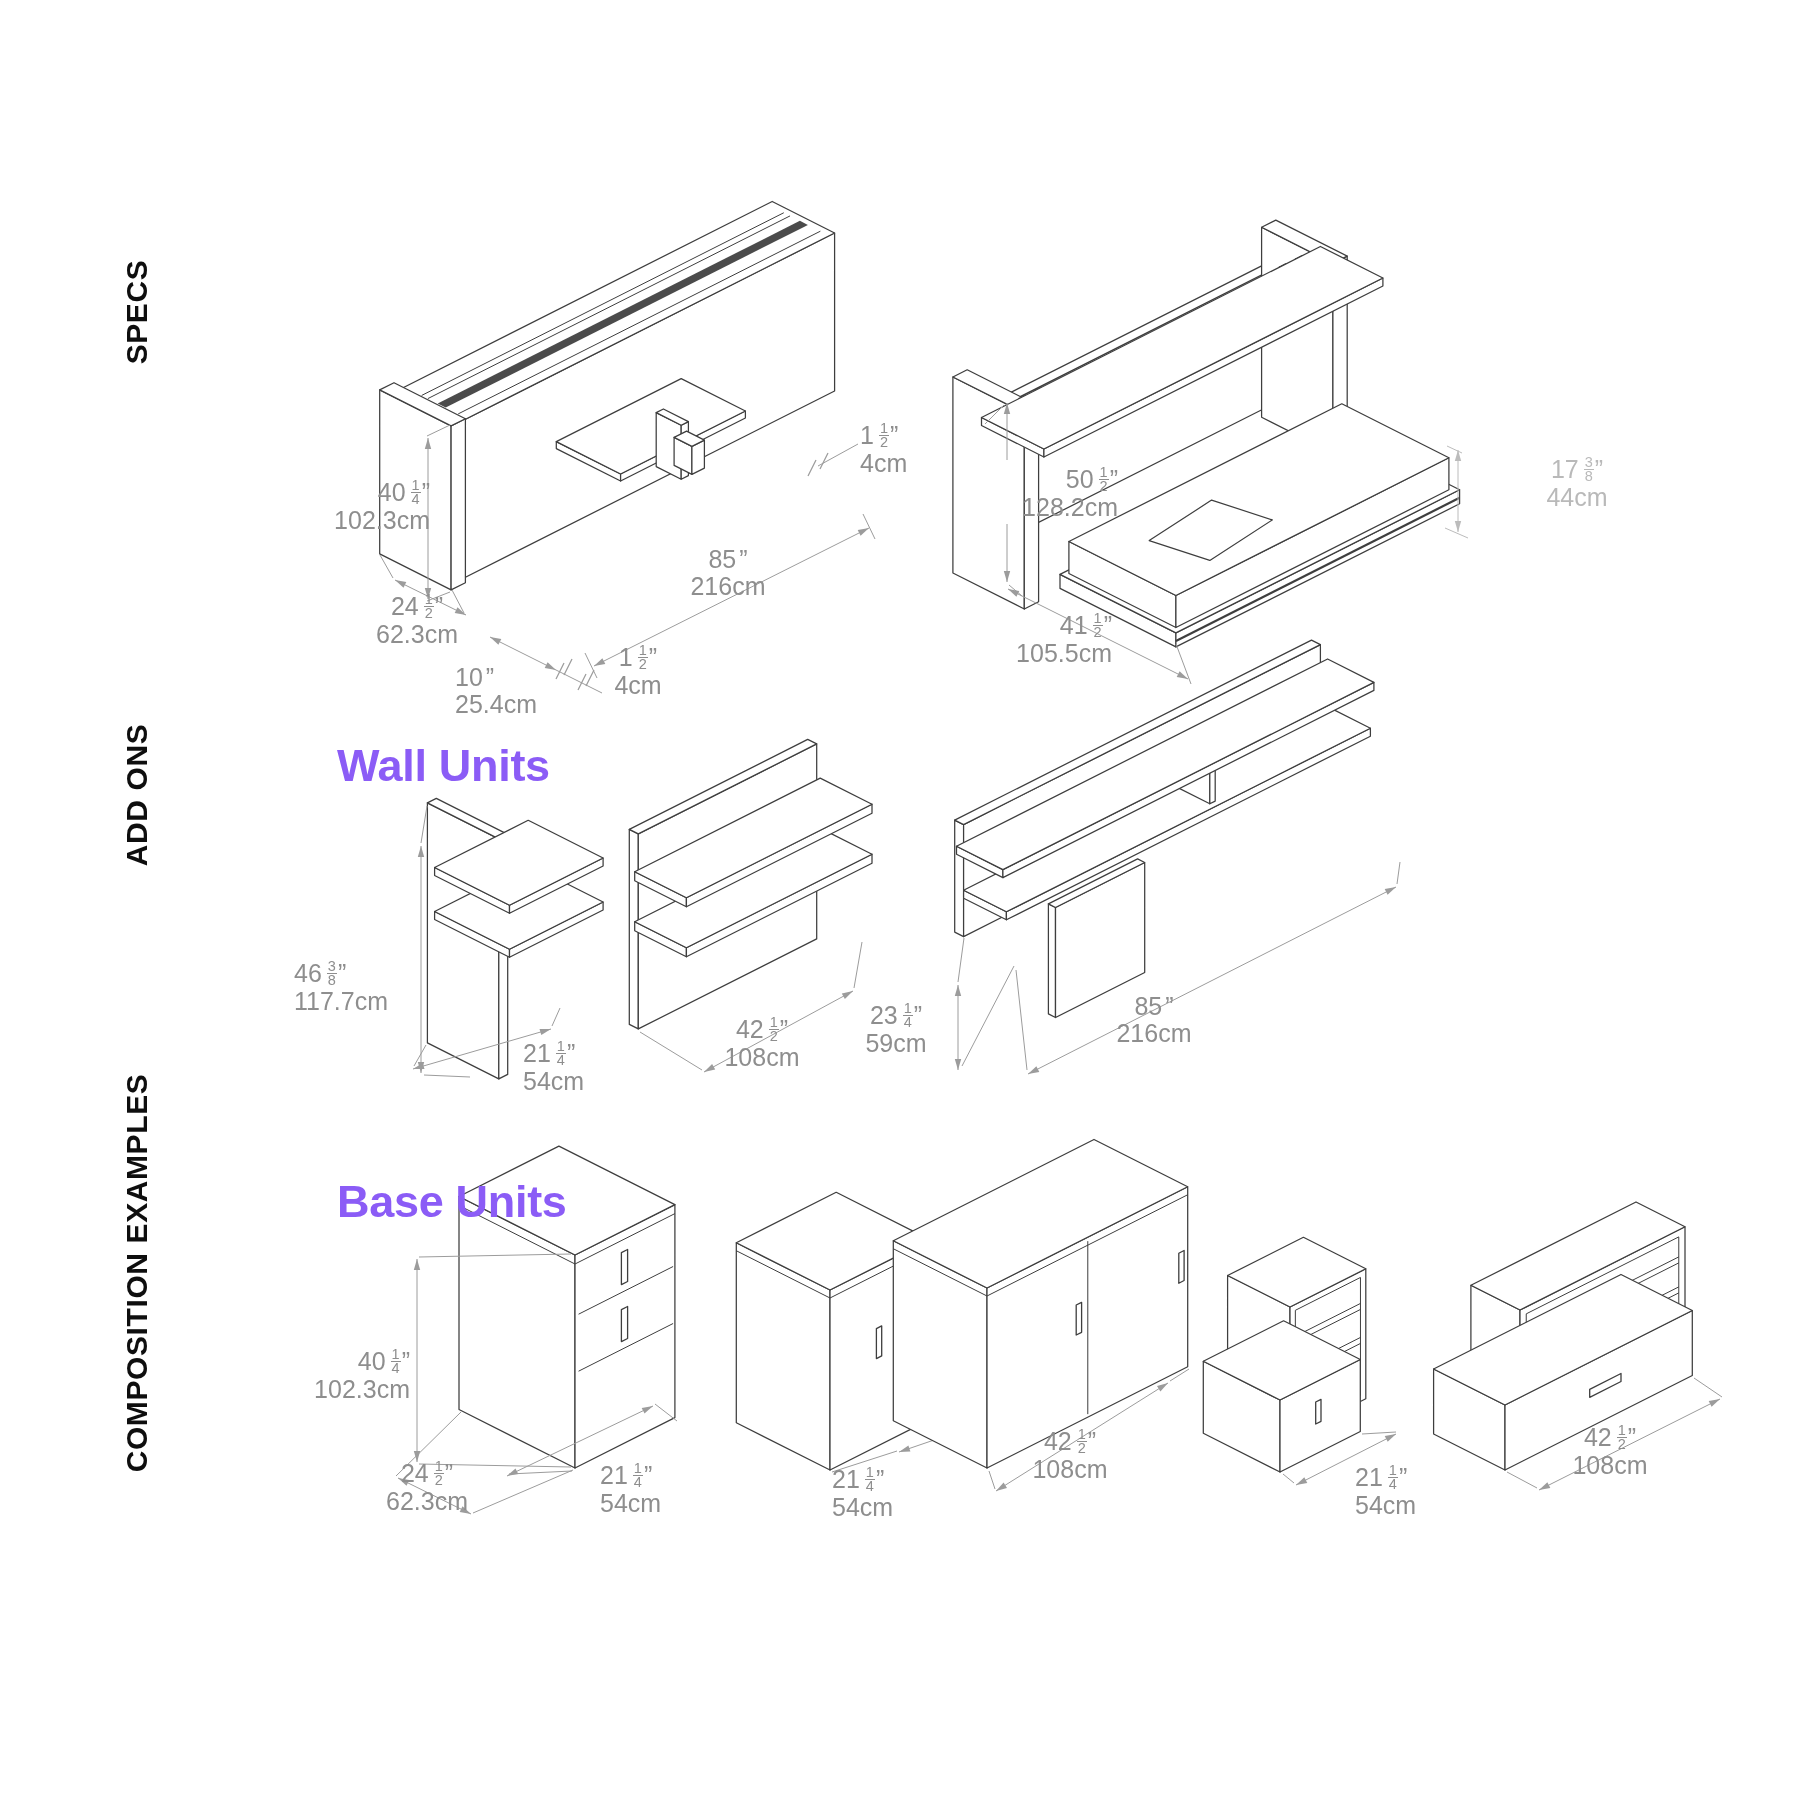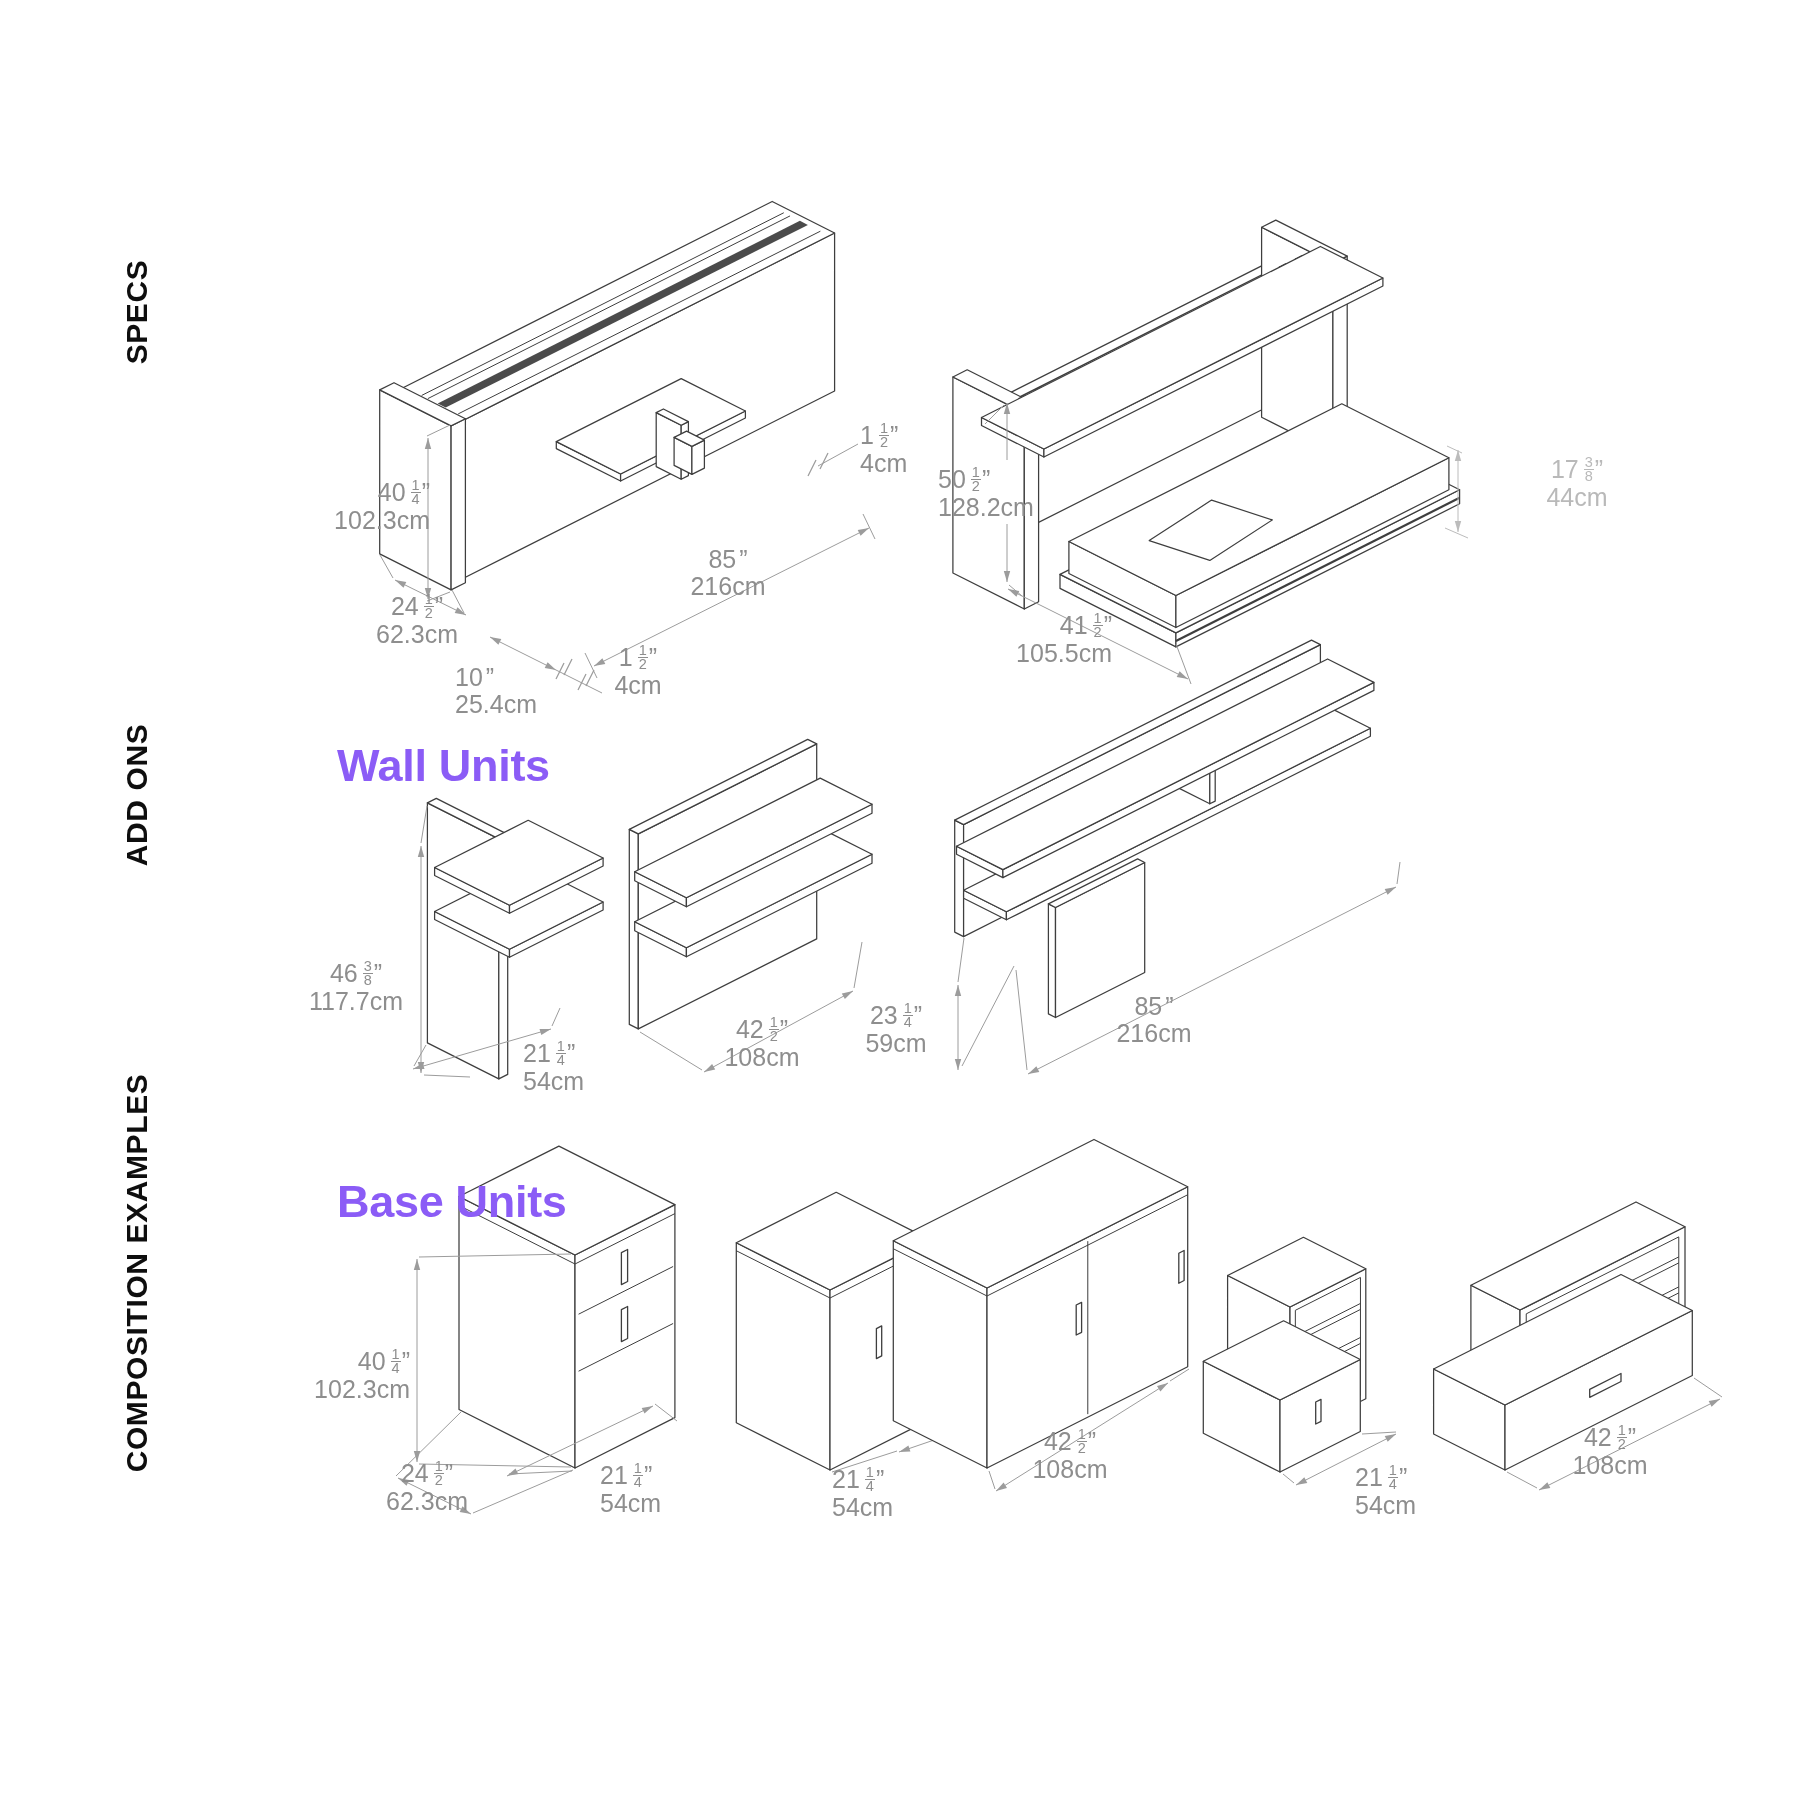--- a/index.html
+++ b/index.html
@@ -327,21 +327,21 @@
     <div class="cm">216cm</div>
   </div>
   <div class="dim" style="left:860px;top:422px;width:110px;text-align:left">
     <div class="in"><span>1</span><span class="fr">
           <span class="n">1</span>
           <span class="d">2</span>
         </span><span class="um">”</span></div>
     <div class="cm">4cm</div>
   </div>
 
-  <div class="dim" style="left:938px;top:466px;width:130px;text-align:left">
+  <div class="dim" style="left:988px;top:466px;width:130px;text-align:right">
     <div class="in"><span>50</span><span class="fr">
           <span class="n">1</span>
           <span class="d">2</span>
         </span><span class="um">”</span></div>
     <div class="cm">128.2cm</div>
   </div>
   <div class="dim" style="left:992px;top:612px;width:120px;text-align:right">
     <div class="in"><span>41</span><span class="fr">
           <span class="n">1</span>
           <span class="d">2</span>
@@ -349,21 +349,21 @@
     <div class="cm">105.5cm</div>
   </div>
   <div class="dim lt" style="left:1522px;top:456px;width:110px;text-align:center">
     <div class="in"><span>17</span><span class="fr">
           <span class="n">3</span>
           <span class="d">8</span>
         </span><span class="um">”</span></div>
     <div class="cm">44cm</div>
   </div>
 
-  <div class="dim" style="left:300px;top:960px;width:112px;text-align:center">
+  <div class="dim" style="left:294px;top:960px;width:112px;text-align:left">
     <div class="in"><span>46</span><span class="fr">
           <span class="n">3</span>
           <span class="d">8</span>
         </span><span class="um">”</span></div>
     <div class="cm">117.7cm</div>
   </div>
   <div class="dim" style="left:523px;top:1040px;width:110px;text-align:left">
     <div class="in"><span>21</span><span class="fr">
           <span class="n">1</span>
           <span class="d">4</span>

